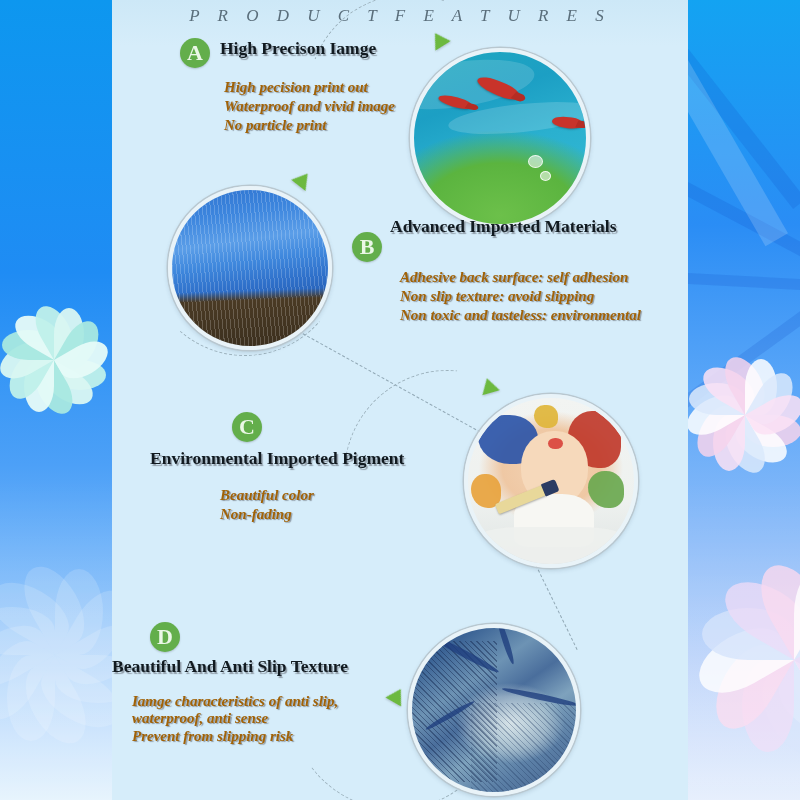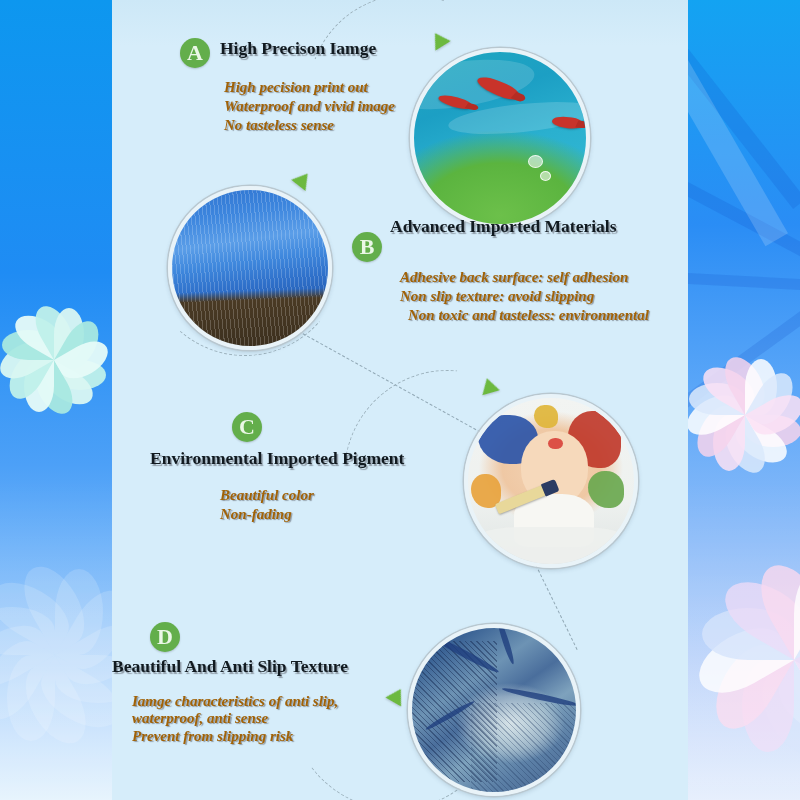--- a/index.html
+++ b/index.html
@@ -191,35 +191,36 @@
         <div class="petal" style="width: 92px; height: 52px; background: rgb(249, 214, 238); opacity: 0.8; transform: rotate(240deg);"></div>
         <div class="petal" style="width: 92px; height: 52px; background: rgb(255, 255, 255); opacity: 0.8; transform: rotate(270deg);"></div>
         <div class="petal" style="width: 92px; height: 52px; background: rgb(207, 224, 251); opacity: 0.8; transform: rotate(300deg);"></div>
         <div class="petal" style="width: 92px; height: 52px; background: rgb(234, 215, 246); opacity: 0.8; transform: rotate(330deg);"></div>
       </div>
   </div>
 
   <div class="panel">
     <div class="panel-top"></div>
 
+    <div class="title">P R O D U C T   F E A T U R E S</div>
 
     <div class="dashcurve" style="left:196px;top:-6px;width:200px;height:200px;transform:rotate(-24deg);"></div>
     <div class="dashcurve" style="left:34px;top:158px;width:196px;height:196px;transform:rotate(176deg);"></div>
     <div class="dashcurve" style="left:232px;top:370px;width:206px;height:206px;transform:rotate(-40deg);"></div>
     <div class="dashcurve" style="left:178px;top:598px;width:210px;height:210px;transform:rotate(188deg);"></div>
 
     <div class="dashline" style="left:178px;top:326px;width:218px;transform:rotate(29deg);"></div>
     <div class="dashline" style="left:420px;top:556px;width:104px;transform:rotate(64deg);"></div>
 
     <div class="sec">
       <div class="badge" style="left:68px;top:38px;">A</div>
       <div class="heading" style="left:108px;top:38px;">High Precison Iamge</div>
       <div class="lines" style="left:112px;top:78px;">High pecision print out</div>
       <div class="lines" style="left:112px;top:97px;">Waterproof and vivid image</div>
-      <div class="lines" style="left:112px;top:116px;">No tasteless sense</div>
+      <div class="lines" style="left:112px;top:116px;">No particle print</div>
     </div>
 
     <div class="photo imgA" style="left:298px;top:48px;width:172px;height:172px;">
       <div class="inner">
         <div class="wave" style="left:-20%;top:6%;width:90%;height:26%;transform:rotate(-8deg);opacity:.45;"></div>
         <div class="wave" style="left:20%;top:30%;width:86%;height:16%;transform:rotate(-6deg);opacity:.5;"></div>
         <div class="koi" style="left:36%;top:17%;width:44px;height:14px;transform:rotate(24deg);"></div>
         <div class="koi" style="left:14%;top:26%;width:34px;height:10px;transform:rotate(16deg);"></div>
         <div class="koi" style="left:80%;top:38%;width:30px;height:11px;transform:rotate(8deg);"></div>
         <div class="drop" style="left:66%;top:60%;width:13px;height:11px;"></div>
@@ -233,21 +234,21 @@
         <div class="weave"></div>
       </div>
     </div>
     <div class="arrow" style="left:182px;top:172px;transform:rotate(38deg);"></div>
 
     <div class="sec">
       <div class="badge" style="left:240px;top:232px;">B</div>
       <div class="heading" style="left:278px;top:216px;">Advanced Imported Materials</div>
       <div class="lines" style="left:288px;top:268px;">Adhesive back surface: self adhesion</div>
       <div class="lines" style="left:288px;top:287px;">Non slip texture: avoid slipping</div>
-      <div class="lines" style="left:296px;top:306px;">Non toxic and tasteless: environmental</div>
+      <div class="lines" style="left:288px;top:306px;">Non toxic and tasteless: environmental</div>
     </div>
 
     <div class="sec">
       <div class="badge" style="left:120px;top:412px;">C</div>
       <div class="heading" style="left:38px;top:448px;">Environmental Imported Pigment</div>
       <div class="lines" style="left:108px;top:486px;">Beautiful color</div>
       <div class="lines" style="left:108px;top:505px;">Non-fading</div>
     </div>
 
     <div class="photo imgC" style="left:352px;top:394px;width:166px;height:166px;">

